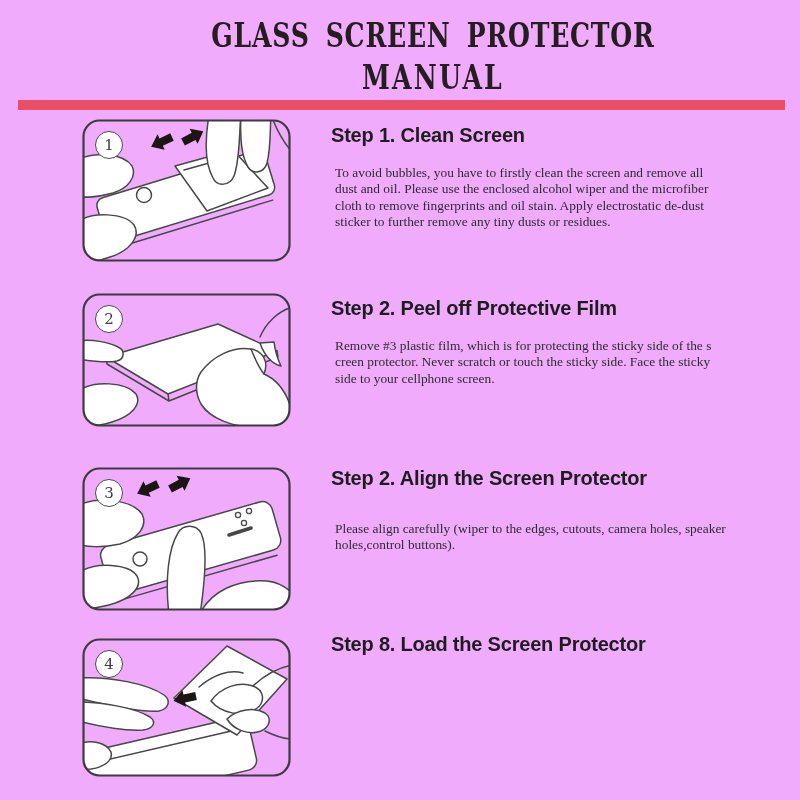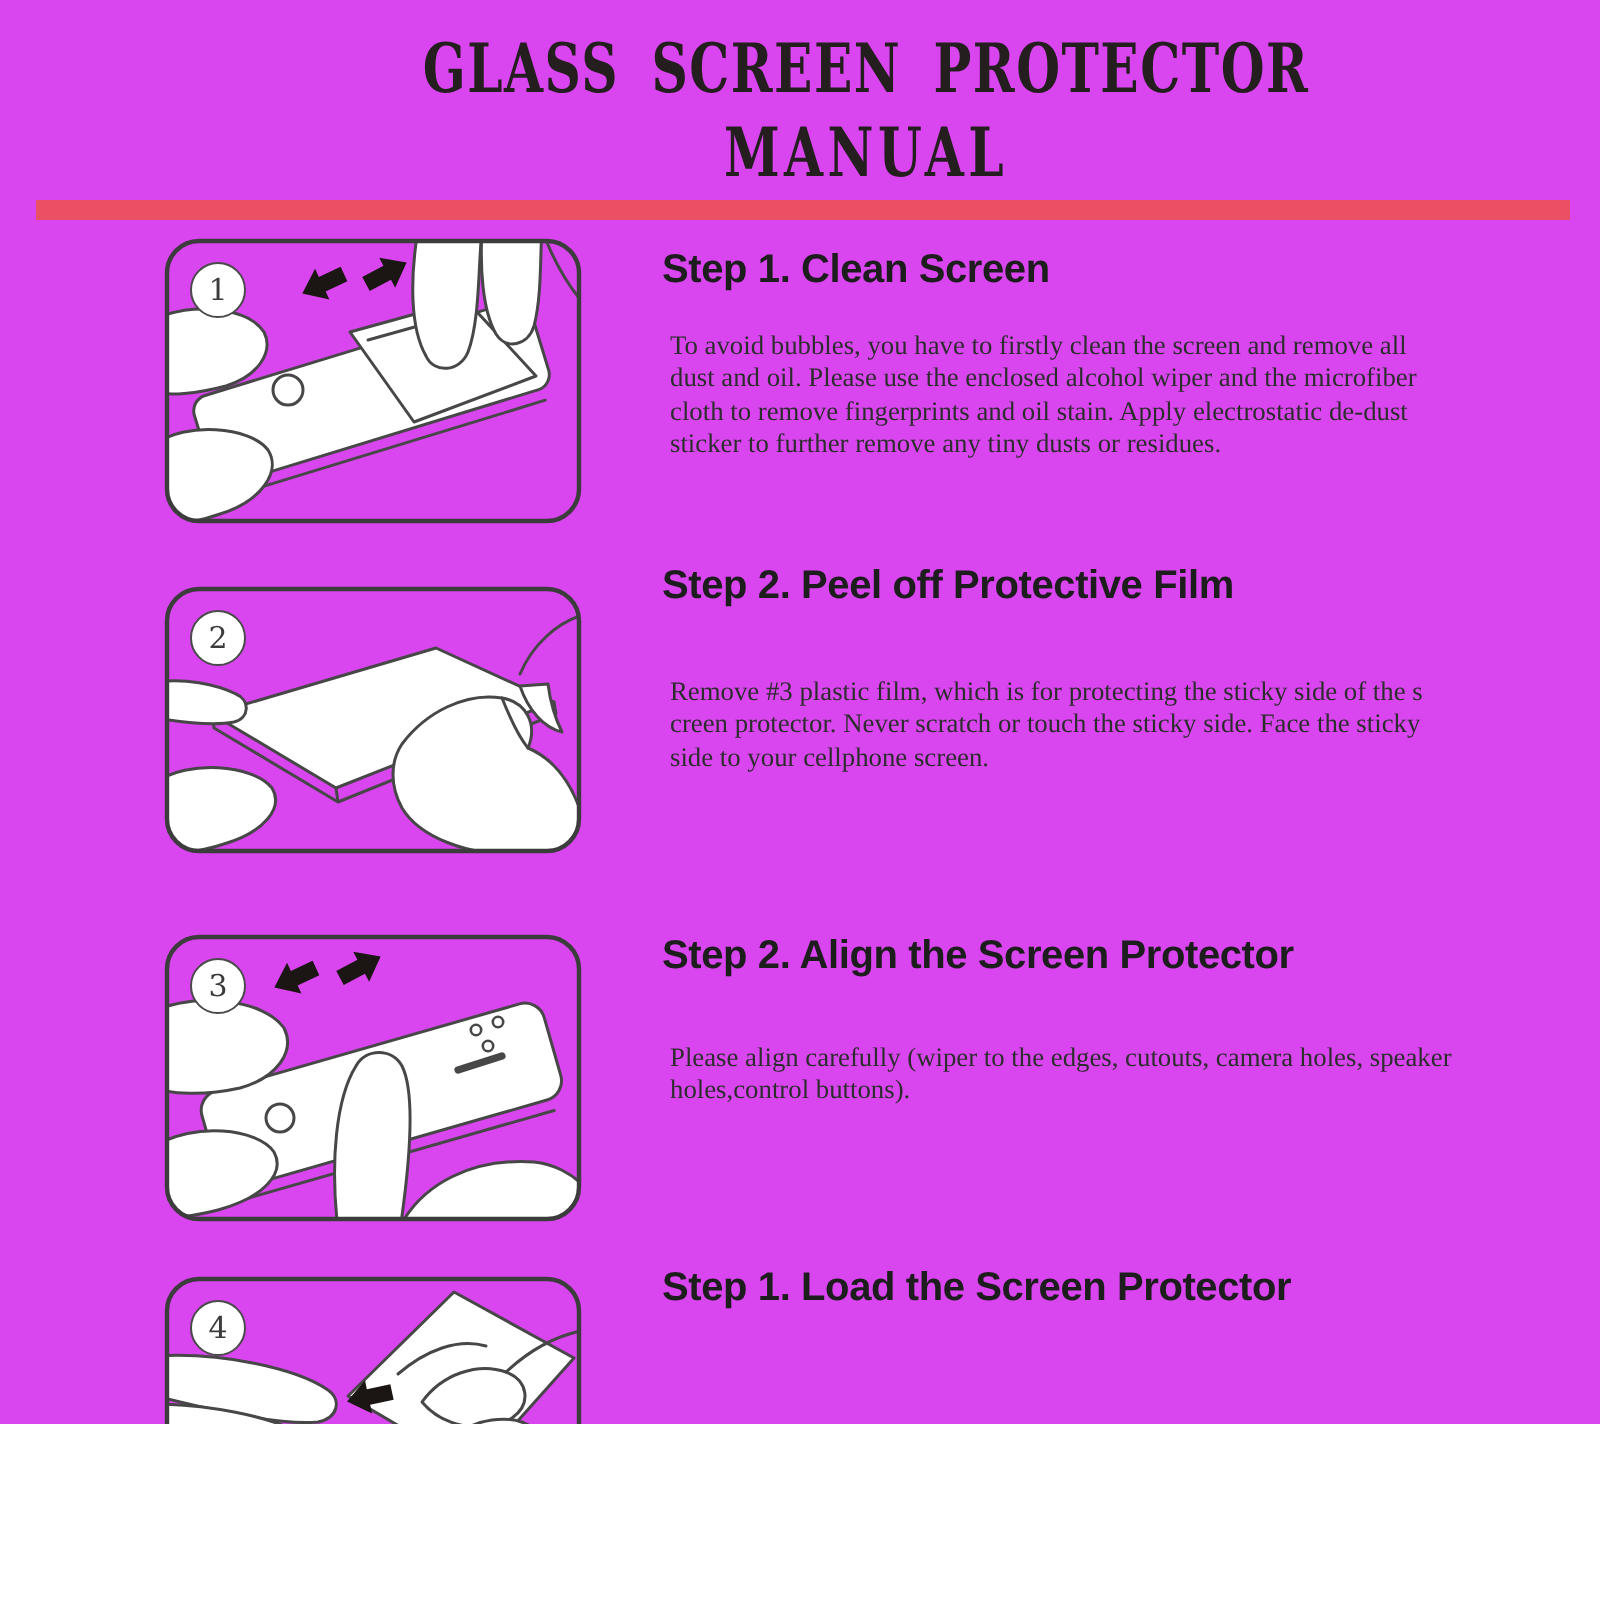--- a/index.html
+++ b/index.html
@@ -1,16 +1,16 @@
 <!DOCTYPE html>
 <html><head>
 <meta charset="utf-8">
 <style>
   html,body{margin:0;padding:0;background:#ffffff}
-  .page{position:relative;width:800px;height:712px;background:#d946ef;overflow:hidden;
+  .page{position:relative;width:800px;height:800px;background:#f0abfc;overflow:hidden;
         font-family:"Liberation Serif",serif;}
   
   .title-line{position:absolute;left:66px;width:734px;text-align:center;
         font-family:"DejaVu Serif",serif;font-weight:700;color:#241e1f;
         font-size:34px;letter-spacing:1px;word-spacing:9px;white-space:nowrap;
         transform:scaleX(0.74);}
   .t1{top:15px}
   .t2{top:57px;letter-spacing:3px}
   .divider{position:absolute;left:18px;top:100px;width:767px;height:10px;background:#ea4f63}
   
@@ -84,21 +84,21 @@
         <path d="M211,122 C206,101 196,87 182,81 C187,69 181,58 169,56 C151,53 131,63 119,79 C113,88 113,100 119,111 C128,126 152,134 172,134 L211,134 Z"></path>
         <path d="M169,56 C173,66 177,75 182,81" fill="none"></path>
         <path d="M178,50 C182,62 190,71 199,73 C195,65 193,57 192,49 Z"></path>
         <path d="M-4,48 C10,46 26,49 36,54 C43,57 43,66 35,68 C25,70 8,68 -4,66 Z"></path>
         <path d="M-4,134 L-4,98 C12,87 44,89 54,101 C60,111 50,123 30,129 C18,133 5,134 -4,134 Z"></path>
       </g>
       <rect x="1.5" y="1.5" width="206" height="131" rx="16" fill="none" stroke="#3c3c3c" stroke-width="2.2"></rect>
     </svg>
     <div class="badge">2</div>
   </figure>
-  <h2 class="heading" style="top:270px">Step 2. Peel off Protective Film</h2>
+  <h2 class="heading" style="top:285px">Step 2. Peel off Protective Film</h2>
   <p class="body" style="top:322px">Remove #3 plastic film, which is for protecting the sticky side of the s
 creen protector. Never scratch or touch the sticky side. Face the sticky
 side to your cellphone screen.</p>
 
   <figure class="fig" style="top:467px;height:144px">
     <svg width="209" height="144" viewBox="0 0 209 144">
       <defs>
           <clipPath id="c3">
             <rect x="1.5" y="1.5" width="206" height="141" rx="16"></rect>
           </clipPath>
@@ -152,15 +152,15 @@
         <path d="M183,93 C195,99 205,101 211,101" fill="none"></path>
         <path d="M-4,40 C28,38 66,46 82,57 C89,62 87,71 77,73 C57,75 20,66 -4,60 Z"></path>
         <path d="M-4,64 C20,64 54,70 68,79 C75,84 71,91 61,92 C42,93 12,87 -4,83 Z"></path>
         <path d="M-4,106 C10,101 25,105 29,114 C31,122 23,129 9,131 L-4,132 Z"></path>
         <path transform="translate(114,58) rotate(168)" d="M0,-4 L12,-4 L12,-8.5 L23,0 L12,8.5 L12,4 L0,4 Z" fill="#1b1613" stroke="none"></path>
       </g>
       <rect x="1.5" y="1.5" width="206" height="136" rx="16" fill="none" stroke="#3c3c3c" stroke-width="2.2"></rect>
     </svg>
     <div class="badge">4</div>
   </figure>
-  <h2 class="heading" style="top:621px">Step 1. Load the Screen Protector</h2>
+  <h2 class="heading" style="top:621px">Step 8. Load the Screen Protector</h2>
 
 </div>
 
 </body></html>

